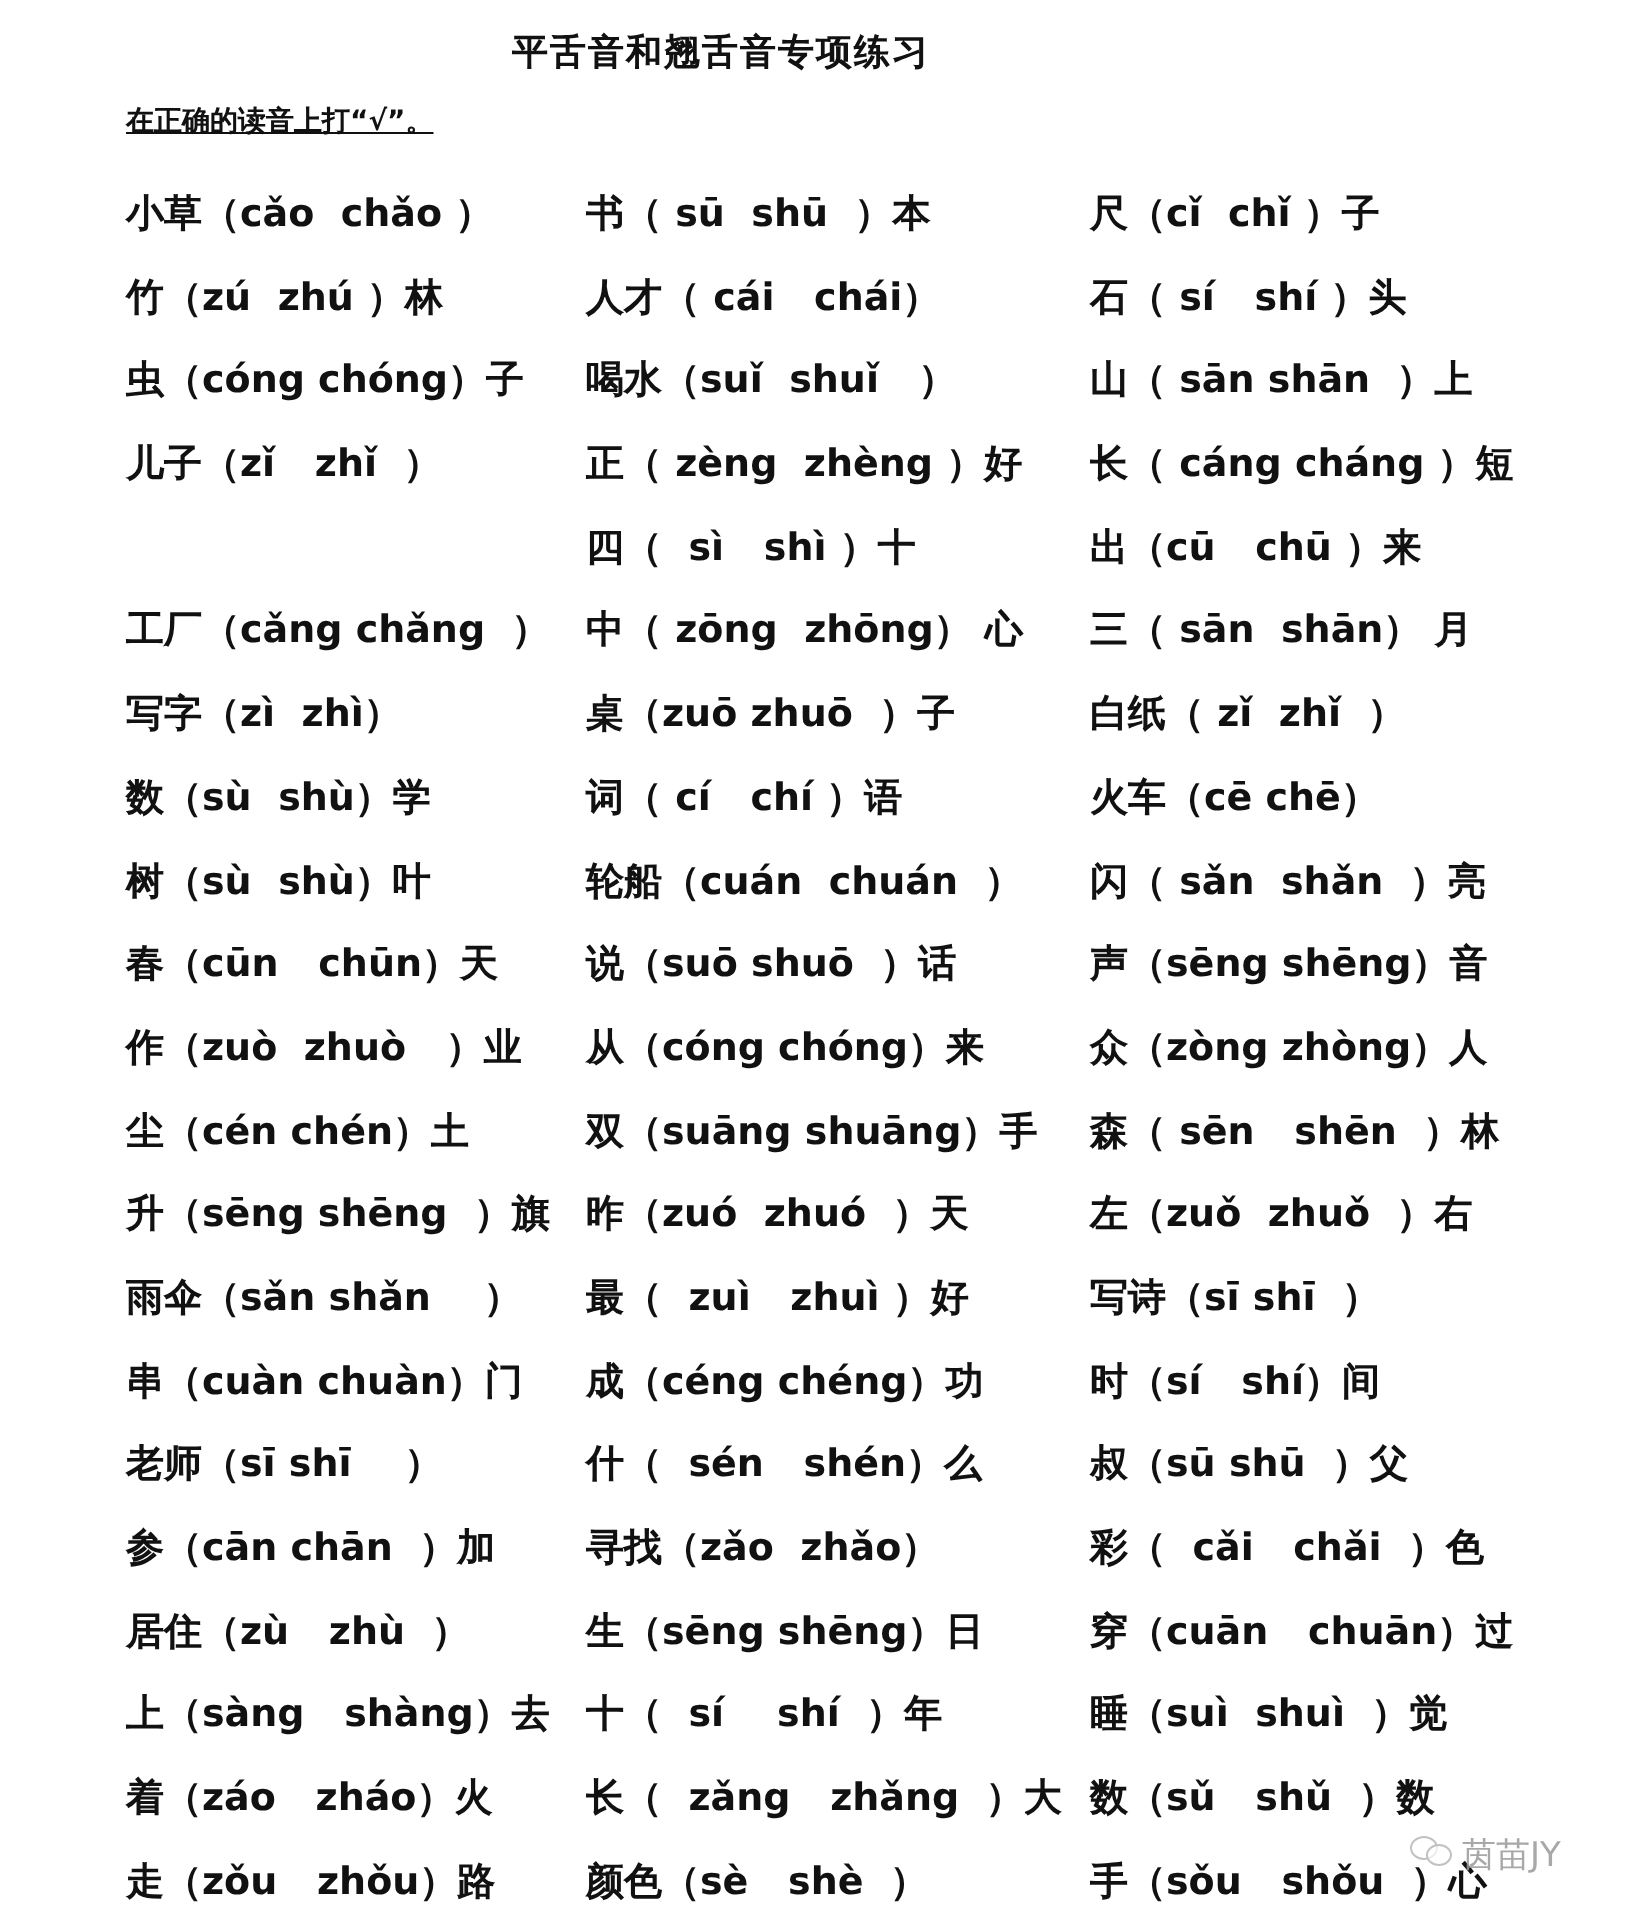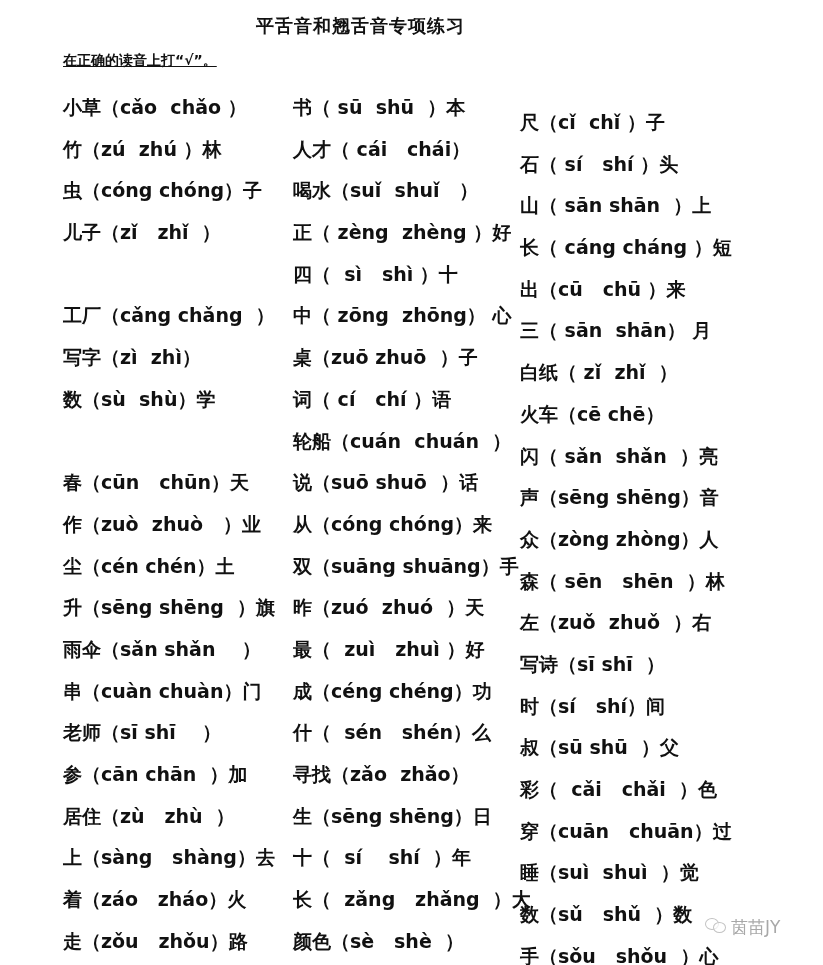--- a/index.html
+++ b/index.html
@@ -46,21 +46,21 @@
     .cell {
       position: absolute;
       top: 0;
       white-space: pre;
       font-size: 19px;
       font-weight: bold;
       line-height: 30px;
     }
     .cell.c0 { left: 0px; }
     .cell.c1 { left: 230px; }
-    .cell.c2 { left: 457px; margin-top: 15px; }
+    .cell.c2 { left: 482px; }
     .watermark {
       position: absolute;
       left: 705px;
       top: 916px;
       display: flex;
       gap: 4px;
       color: #9a9a9a;
       font-size: 17px;
       opacity: 0.85;
     }
@@ -119,20 +119,21 @@
     <span class="cell c0">写字（zì  zhì）</span>
     <span class="cell c1">桌（zuō zhuō  ）子</span>
     <span class="cell c2">白纸（ zǐ  zhǐ  ）</span>
   </div>
   <div class="row">
     <span class="cell c0">数（sù  shù）学</span>
     <span class="cell c1">词（ cí   chí ）语</span>
     <span class="cell c2">火车（cē chē）</span>
   </div>
   <div class="row">
+    <span class="cell c0">树（sù  shù）叶</span>
     <span class="cell c1">轮船（cuán  chuán  ）</span>
     <span class="cell c2">闪（ sǎn  shǎn  ）亮</span>
   </div>
   <div class="row">
     <span class="cell c0">春（cūn   chūn）天</span>
     <span class="cell c1">说（suō shuō  ）话</span>
     <span class="cell c2">声（sēng shēng）音</span>
   </div>
   <div class="row">
     <span class="cell c0">作（zuò  zhuò   ）业</span>

